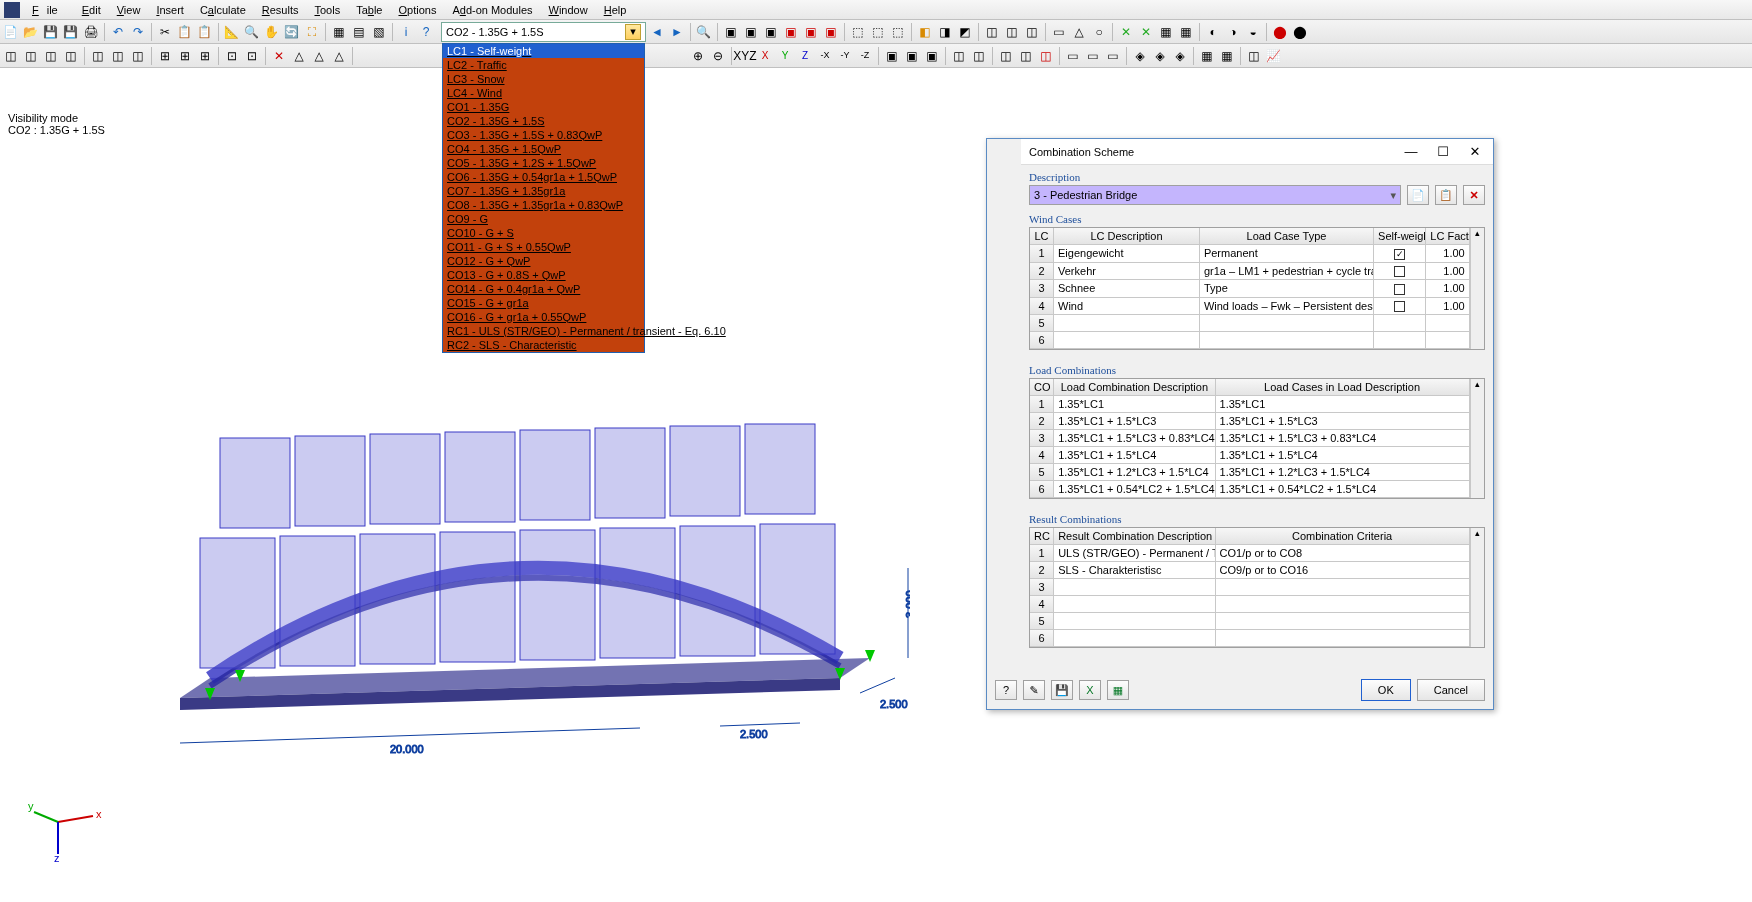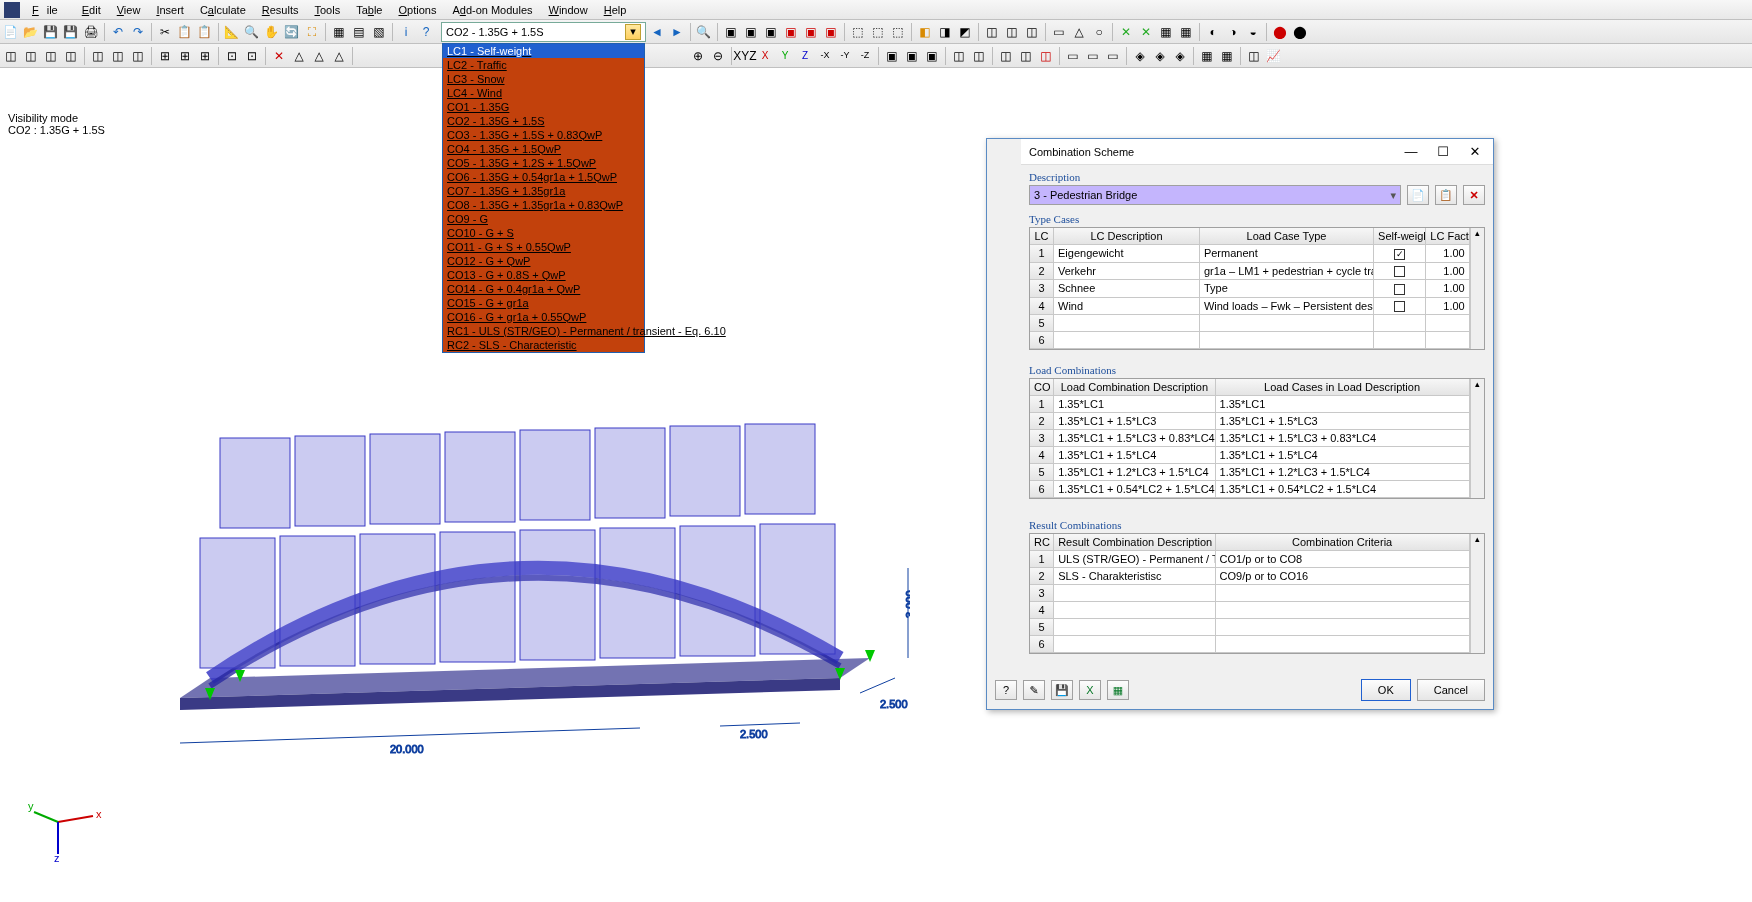--- a/index.html
+++ b/index.html
@@ -491,21 +491,21 @@
             <span>3 - Pedestrian Bridge</span>
               <span class="darrow">▾</span>
           </div>
           <div class="iconbtn">📄</div>
           <div class="iconbtn">📋</div>
           <div class="iconbtn xbtn">✕</div>
         </div>
       </div>
     </div>
 
-    <div class="glabel" style="margin-top:8px">Type Cases</div>
+    <div class="glabel" style="margin-top:8px">Wind Cases</div>
     <div class="table">
       <div class="thead">
         <div class="th rn">LC</div>
         <div class="th" style="width:164px">LC Description</div>
         <div class="th" style="width:196px">Load Case Type</div>
         <div class="th" style="width:58px">Self-weight</div>
         <div class="th" style="width:48px">LC Factor</div>
         <div class="scrollcol">▴</div>
       </div>
       <div class="tbody" id="lcbody">
@@ -601,21 +601,21 @@
           </div>
           <div class="tr">
             <div class="td rn">6</div>
             <div class="td" style="width:180px">1.35*LC1 + 0.54*LC2 + 1.5*LC4</div>
             <div class="td" style="width:284px">1.35*LC1 + 0.54*LC2 + 1.5*LC4</div>
             <div class="scrollcol"></div>
           </div>
         </div>
     </div>
 
-    <div class="glabel" style="margin-top:20px">Result Combinations</div>
+    <div class="glabel" style="margin-top:14px">Result Combinations</div>
     <div class="table">
       <div class="thead">
         <div class="th rn">RC</div>
         <div class="th" style="width:180px">Result Combination Description</div>
         <div class="th" style="width:284px">Combination Criteria</div>
         <div class="scrollcol">▴</div>
       </div>
       <div class="tbody" id="rcbody">
           <div class="tr">
             <div class="td rn">1</div>

